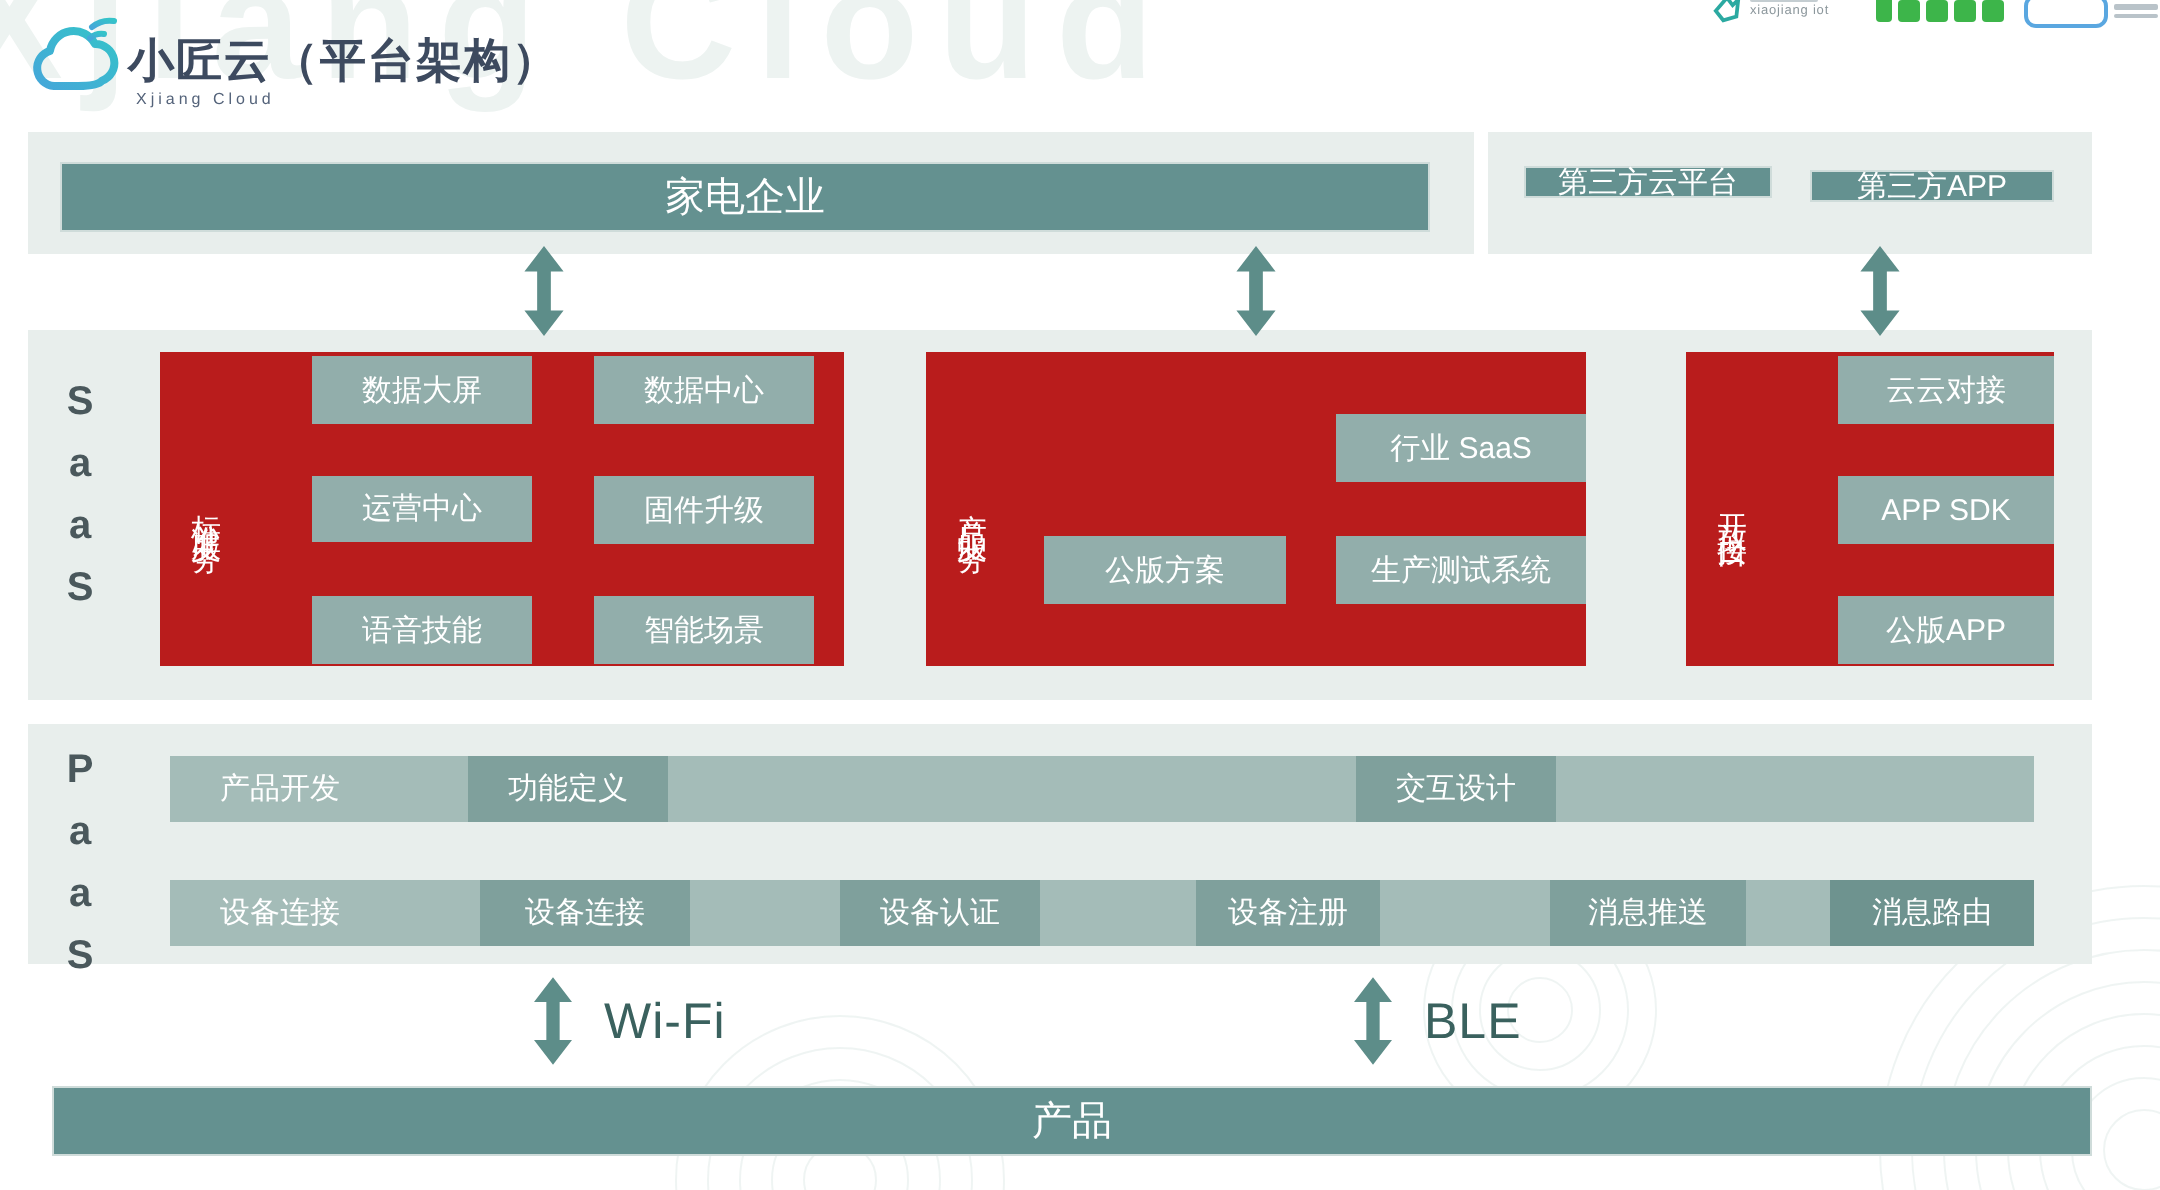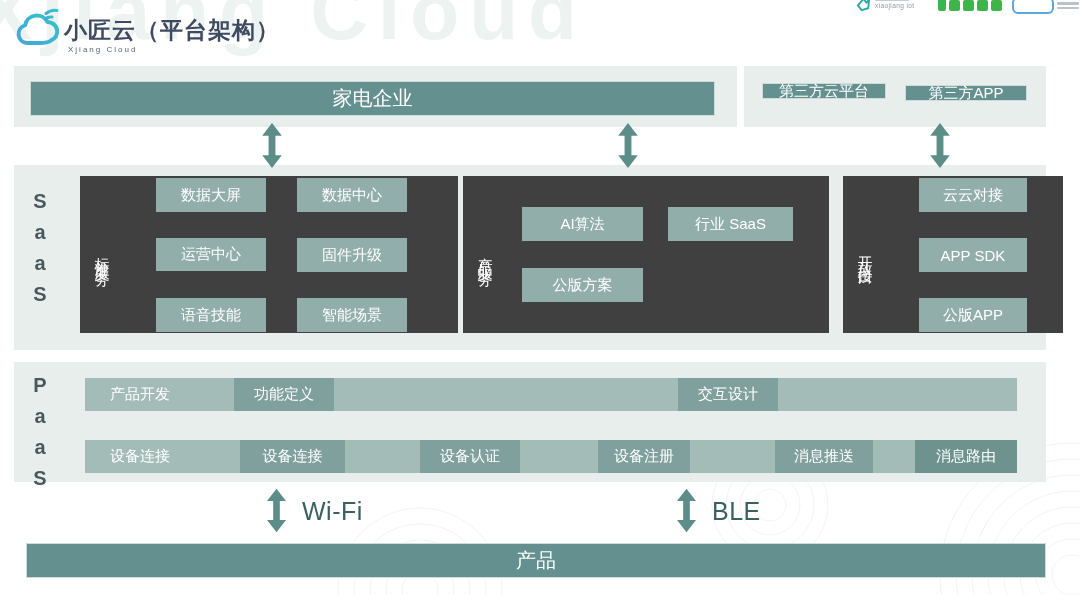--- a/index.html
+++ b/index.html
@@ -25,21 +25,21 @@
     position:absolute;background:#649190;border:1px solid #cfdcda;
     color:#ffffff;display:flex;align-items:center;justify-content:center;
     font-size:20px;box-sizing:border-box;
   }
   
   .tier-label{
     position:absolute;color:#4a585c;font-size:20px;font-weight:bold;
     writing-mode:vertical-rl;text-orientation:upright;letter-spacing:9px;line-height:1;
   }
   
-  .group{position:absolute;background:#404040;padding-left:36px;}
+  .group{position:absolute;background:#b91c1c;}
   .group-label{
     position:absolute;left:15px;top:50%;transform:translateY(-50%);
     color:#ffffff;font-size:15px;writing-mode:vertical-rl;text-orientation:upright;
     letter-spacing:5px;line-height:1;
   }
   .chip{
     position:absolute;display:flex;align-items:center;justify-content:center;
     color:#ffffff;font-size:15px;white-space:nowrap;
   }
   .chip-mid{background:#92aeab;}
@@ -181,23 +181,23 @@
       <div class="chip chip-mid" style="left:76px;top:2px;width:110px;height:34px;">数据大屏</div>
       <div class="chip chip-mid" style="left:217px;top:2px;width:110px;height:34px;">数据中心</div>
       <div class="chip chip-mid" style="left:76px;top:62px;width:110px;height:33px;">运营中心</div>
       <div class="chip chip-mid" style="left:217px;top:62px;width:110px;height:34px;">固件升级</div>
       <div class="chip chip-mid" style="left:76px;top:122px;width:110px;height:34px;">语音技能</div>
       <div class="chip chip-mid" style="left:217px;top:122px;width:110px;height:34px;">智能场景</div>
     </div>
 
     <div class="group" style="left:449px;top:11px;width:330px;height:157px;">
       <div class="group-label">产品服务</div>
-      <div class="chip chip-mid" style="left:59px;top:31px;width:121px;height:34px;">AI算法</div>
       <div class="chip chip-mid" style="left:205px;top:31px;width:125px;height:34px;">行业 SaaS</div>
       <div class="chip chip-mid" style="left:59px;top:92px;width:121px;height:34px;">公版方案</div>
+      <div class="chip chip-mid" style="left:205px;top:92px;width:125px;height:34px;">生产测试系统</div>
     </div>
 
     <div class="group" style="left:829px;top:11px;width:184px;height:157px;">
       <div class="group-label">开放接口</div>
       <div class="chip chip-mid" style="left:76px;top:2px;width:108px;height:34px;">云云对接</div>
       <div class="chip chip-mid" style="left:76px;top:62px;width:108px;height:34px;">APP SDK</div>
       <div class="chip chip-mid" style="left:76px;top:122px;width:108px;height:34px;">公版APP</div>
     </div>
   </div>
 

